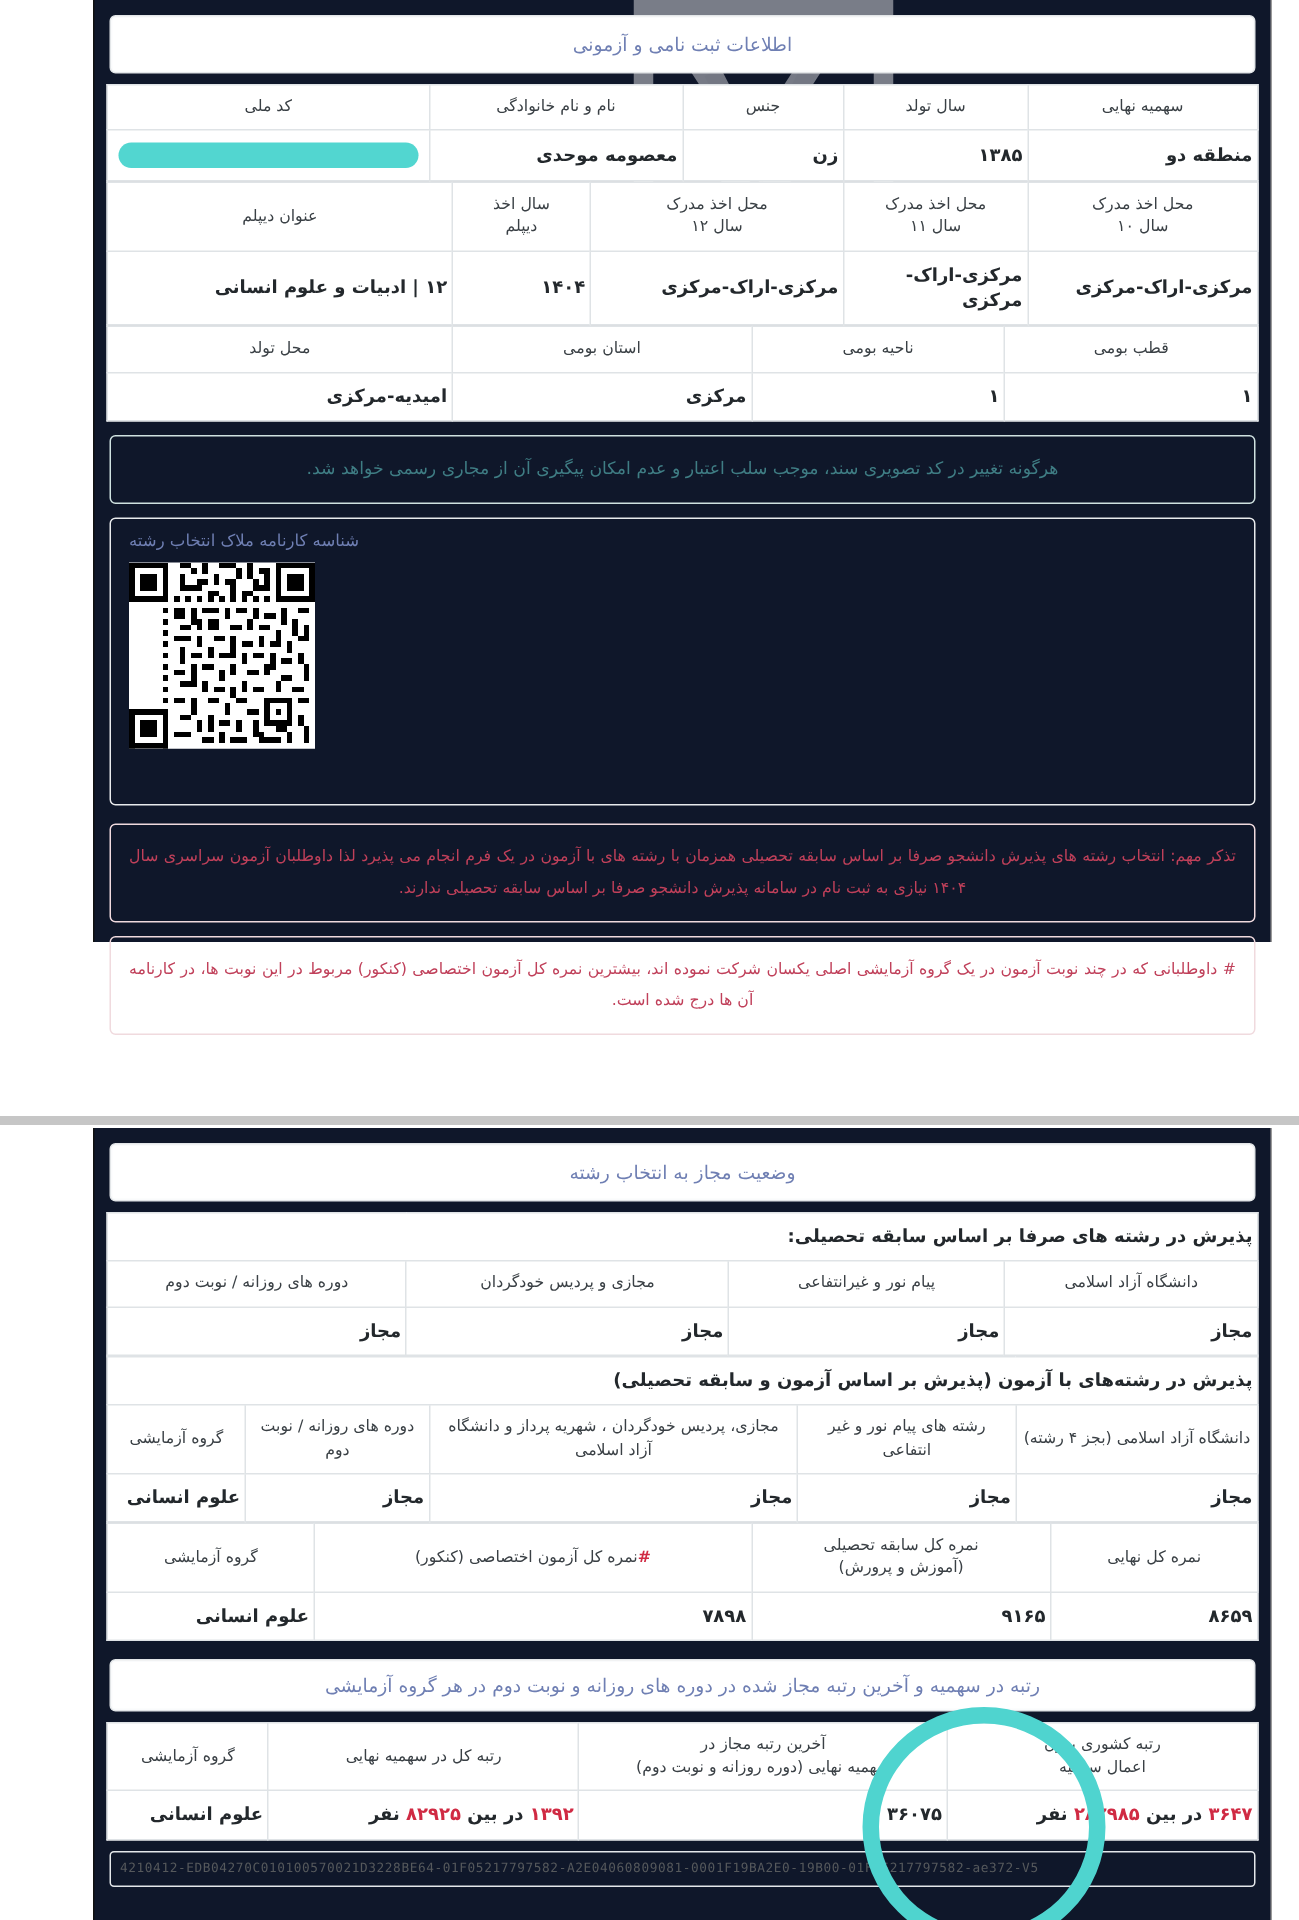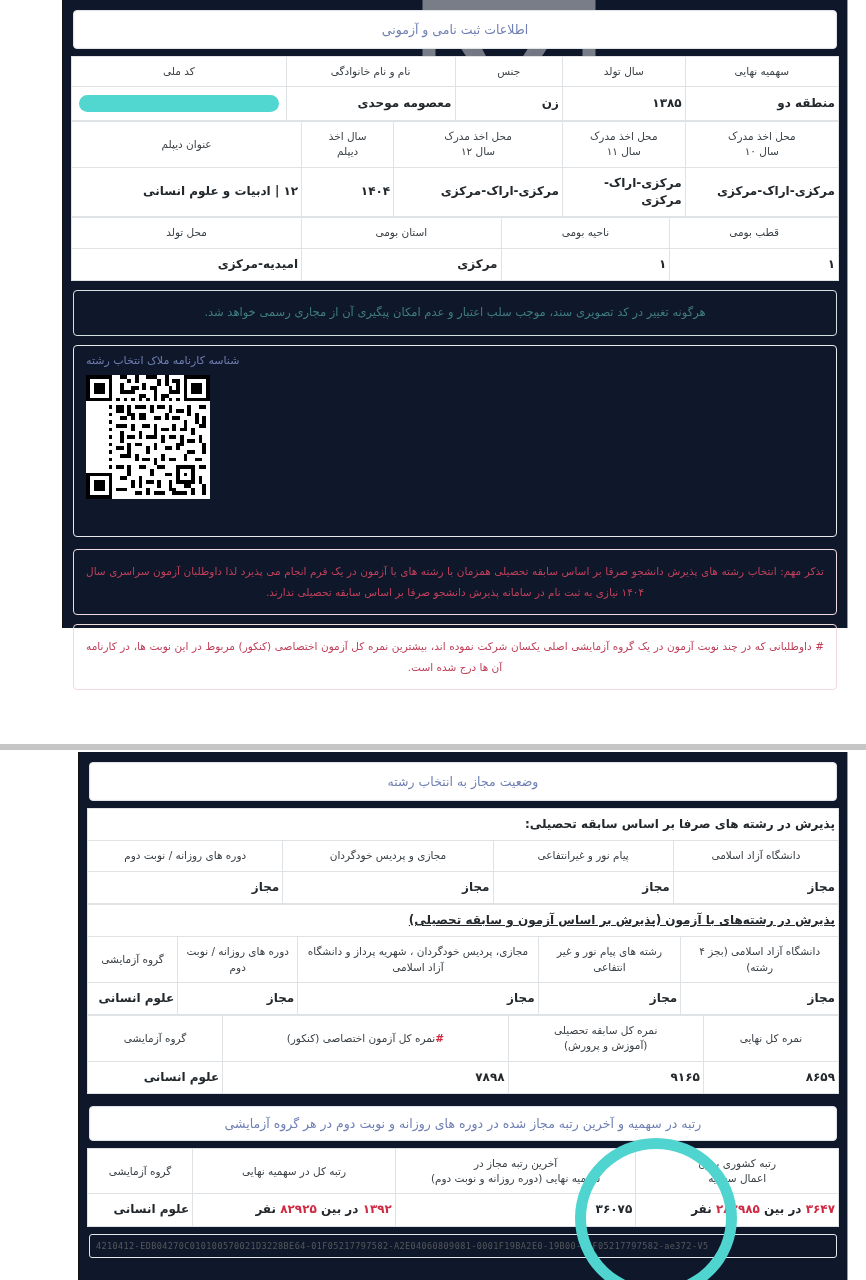--- a/index.html
+++ b/index.html
@@ -20,21 +20,21 @@
 
   
   .page {
     position: absolute;
     left: 62px;
     right: 18px;
     background: #0f172a;
     box-sizing: border-box;
   }
   .page-1 { top: 0; height: 628px; border-left: 1.5px solid #111; border-right: 1.5px solid #9a9a9a; }
-  .page-2 { top: 752px; height: 528px; border-left: 1.5px solid #111; border-right: 1.5px solid #9a9a9a; margin-left: 16px; }
+  .page-2 { top: 752px; height: 528px; border-left: 1.5px solid #111; border-right: 1.5px solid #9a9a9a; }
 
   .page-inner { padding: 4px 8px 0 8px; position: relative; z-index: 2; }
 
   .page-gap-divider {
     position: absolute;
     left: 0; right: 0;
     top: 744px;
     height: 6px;
     background: #c6c6c6;
     z-index: 5;
@@ -100,21 +100,20 @@
     font-size: 10px;
     font-weight: normal;
     color: #4b5258;
     padding: 7px 4px;
   }
   .big-caption td {
     font-size: 12px;
     font-weight: normal;
     color: #2e3337;
     padding: 9px 4px;
-    text-decoration: underline;
   }
 
   .redacted-bar {
     display: block;
     height: 17px;
     border-radius: 9px;
     background: #52d6d0;
     margin: 1px 4px;
   }
 

